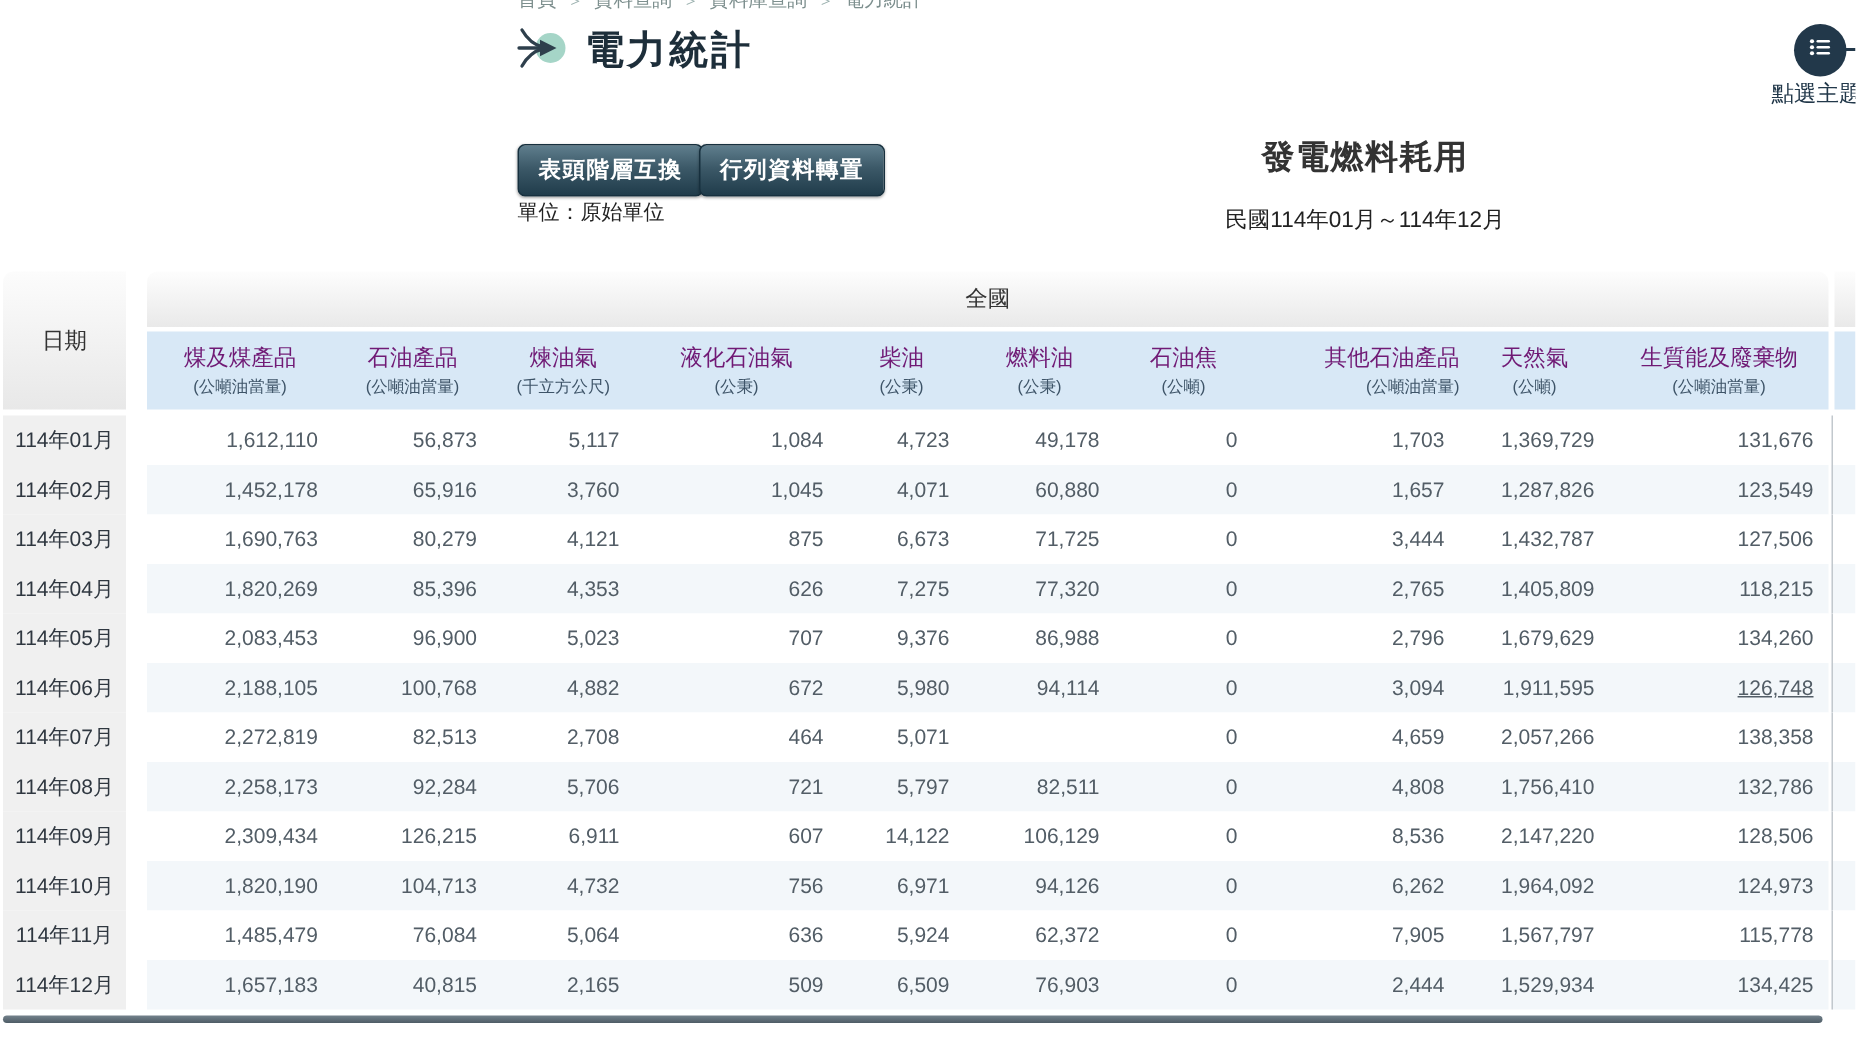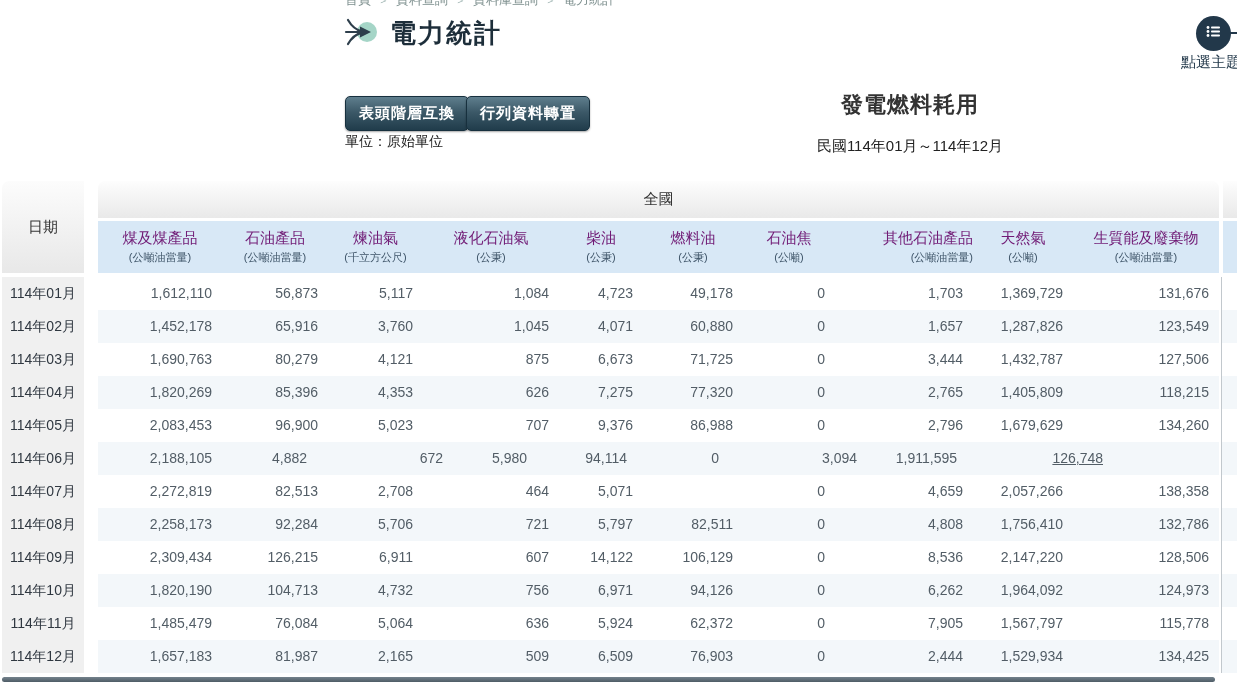--- a/index.html
+++ b/index.html
@@ -246,20 +246,21 @@
           <div class="val-cell" style="width: 146px;">134,260</div>
         </div>
         <div class="row-gap2"></div>
         <div class="row-cut row-bg0"></div>
       </div>
       <div class="t-row">
         <div class="date-cell">114年06月</div>
         <div class="row-gap"></div>
         <div class="vals row-bg1">
           <div class="val-cell" style="width: 124px;">2,188,105</div>
+          <div class="val-cell" style="width: 106px;">100,768</div>
           <div class="val-cell" style="width: 95px;">4,882</div>
           <div class="val-cell" style="width: 136px;">672</div>
           <div class="val-cell" style="width: 84px;">5,980</div>
           <div class="val-cell" style="width: 100px;">94,114</div>
           <div class="val-cell" style="width: 92px;">0</div>
           <div class="val-cell" style="width: 138px;">3,094</div>
           <div class="val-cell" style="width: 100px;">1,911,595</div>
           <div class="val-cell" style="width: 146px; text-decoration: underline;">126,748</div>
         </div>
         <div class="row-gap2"></div>
@@ -353,21 +354,21 @@
           <div class="val-cell" style="width: 146px;">115,778</div>
         </div>
         <div class="row-gap2"></div>
         <div class="row-cut row-bg0"></div>
       </div>
       <div class="t-row">
         <div class="date-cell">114年12月</div>
         <div class="row-gap"></div>
         <div class="vals row-bg1">
           <div class="val-cell" style="width: 124px;">1,657,183</div>
-          <div class="val-cell" style="width: 106px;">81,987</div>
+          <div class="val-cell" style="width: 106px;">40,815</div>
           <div class="val-cell" style="width: 95px;">2,165</div>
           <div class="val-cell" style="width: 136px;">509</div>
           <div class="val-cell" style="width: 84px;">6,509</div>
           <div class="val-cell" style="width: 100px;">76,903</div>
           <div class="val-cell" style="width: 92px;">0</div>
           <div class="val-cell" style="width: 138px;">2,444</div>
           <div class="val-cell" style="width: 100px;">1,529,934</div>
           <div class="val-cell" style="width: 146px;">134,425</div>
         </div>
         <div class="row-gap2"></div>

